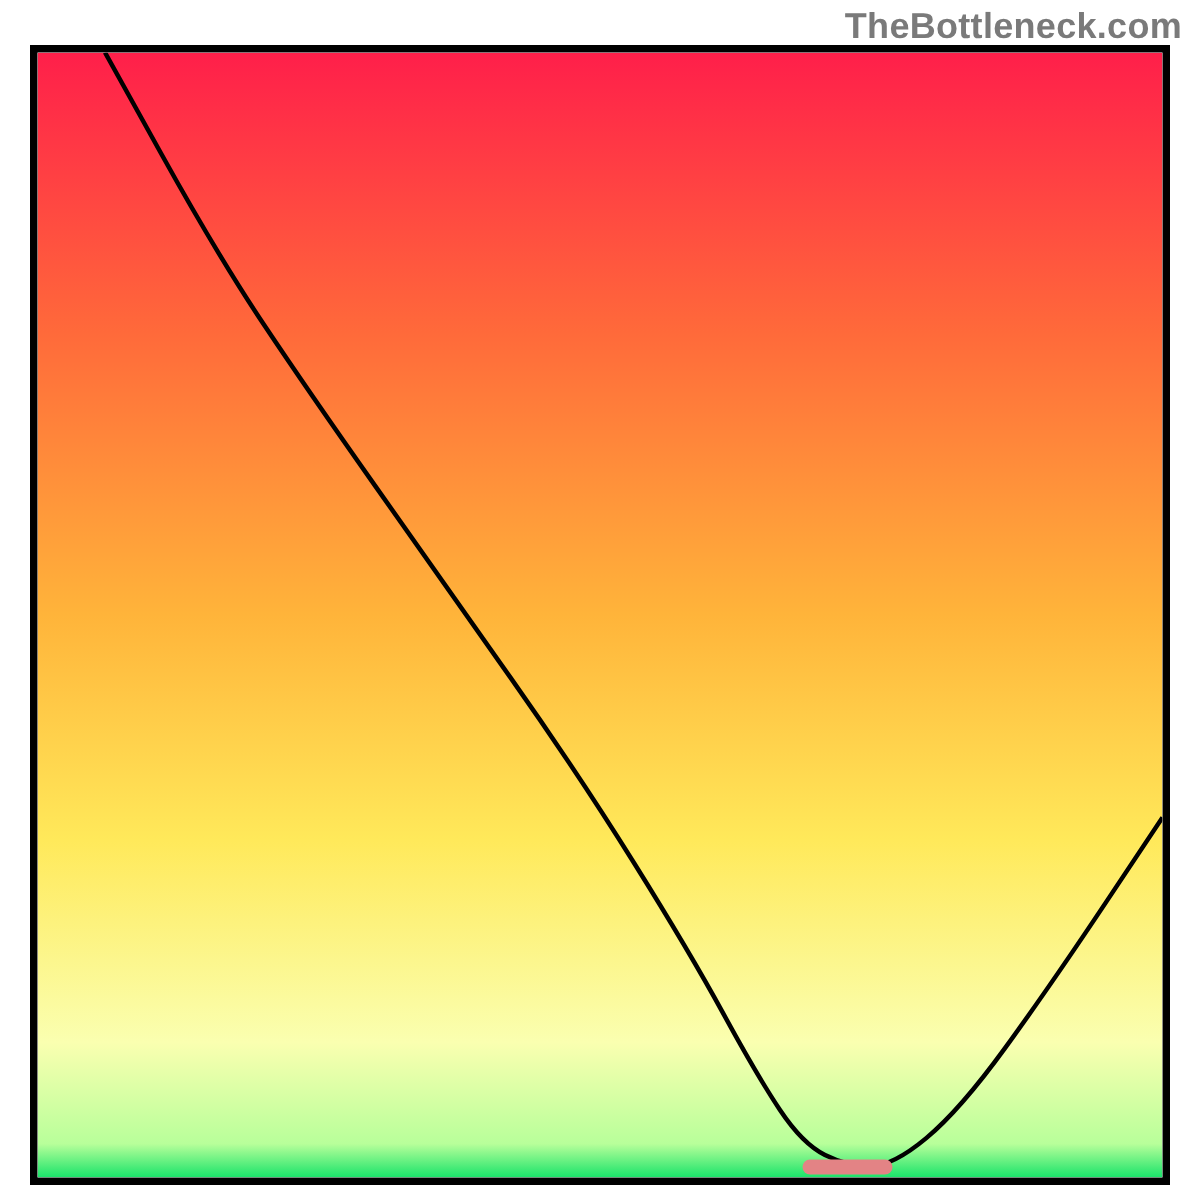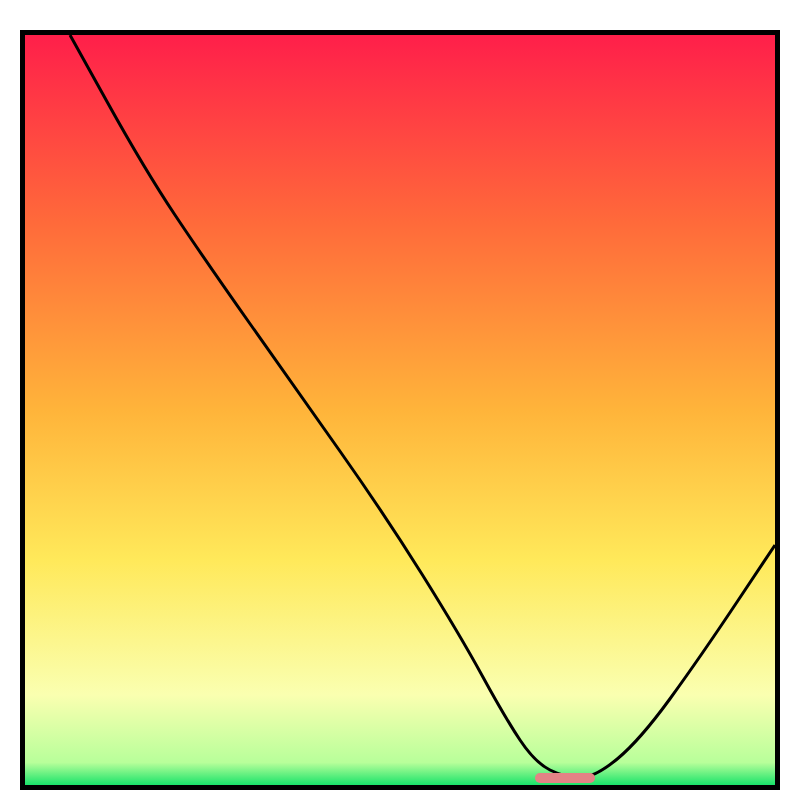--- a/index.html
+++ b/index.html
@@ -47,20 +47,21 @@
     position: absolute;
     height: 10px;
     border-radius: 5px;
     background: #e38385;
   }
 </style>
 </head>
 <body>
 
 <div class="frame">
+  <div class="watermark">TheBottleneck.com</div>
 
   <div class="plot-border">
     <svg class="gradient" viewBox="0 0 750 750" preserveAspectRatio="none">
       <defs>
         <linearGradient id="bg" x1="0" y1="0" x2="0" y2="1">
             <stop offset="0%" stop-color="#ff1f4a"></stop>
             <stop offset="25%" stop-color="#ff6a3a"></stop>
             <stop offset="50%" stop-color="#ffb43a"></stop>
             <stop offset="70%" stop-color="#ffe95a"></stop>
             <stop offset="88%" stop-color="#faffb0"></stop>

